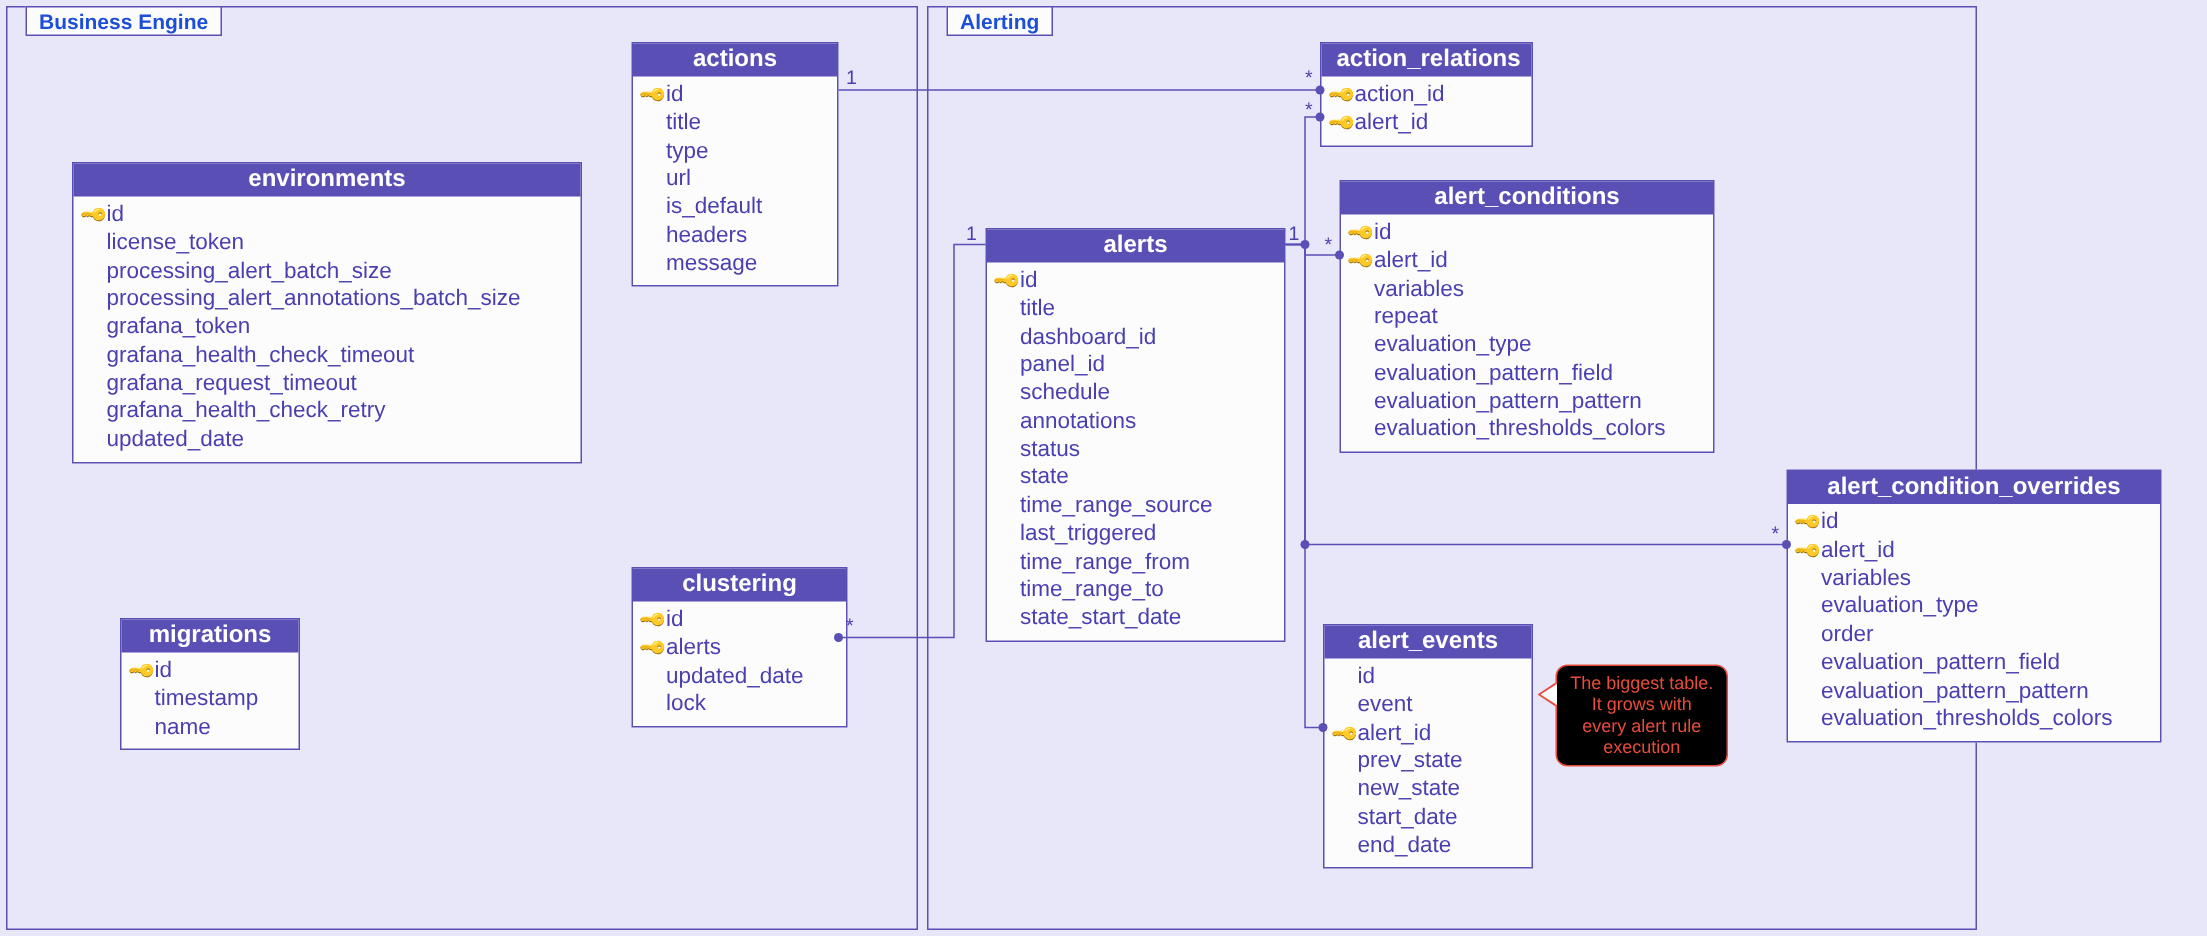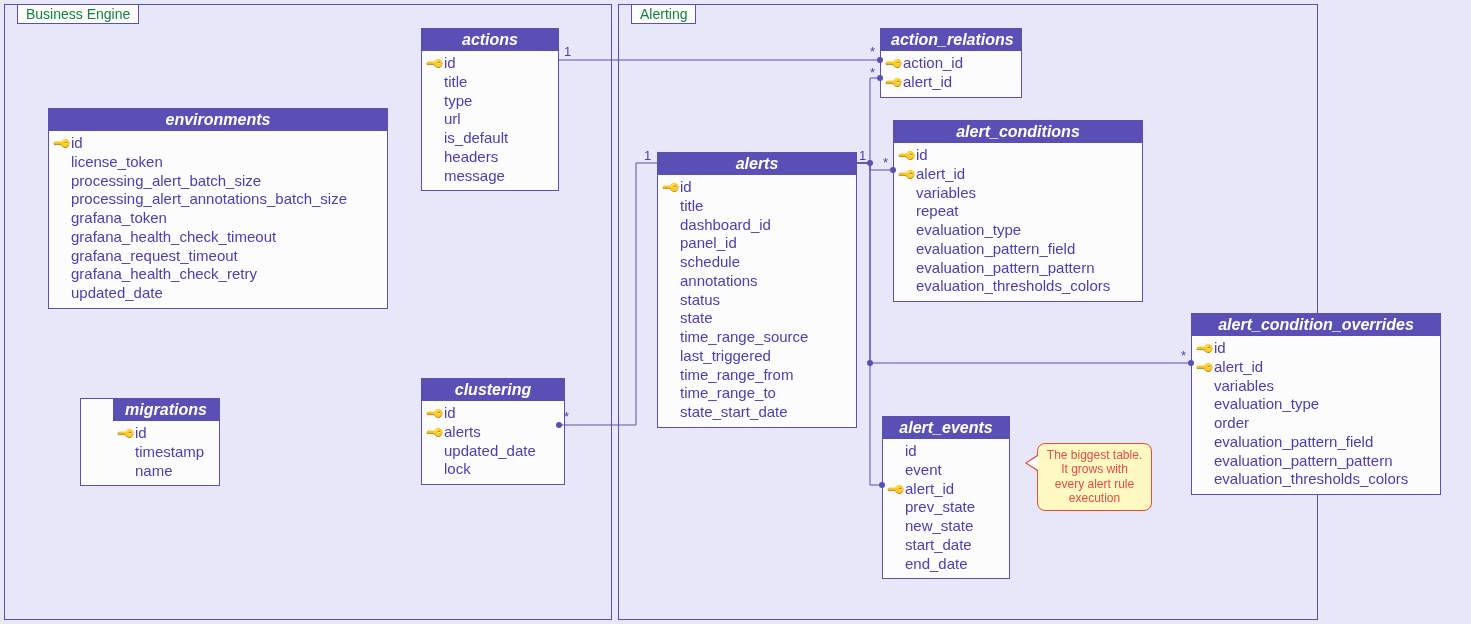--- a/index.html
+++ b/index.html
@@ -14,41 +14,40 @@
   .group {
     position: absolute;
     border: 1px solid #5a4fb5;
     background: #e8e6f9;
   }
   .group-label {
     position: absolute;
     top: -1px;
     left: 12px;
     background: #fcfcfc;
-    color: #15803d;
+    color: #1d4ed8;
     padding: 1px 8px;
     font-size: 14px;
     border: 1px solid #5a4fb5;
-    font-weight: 400;
+    font-weight: 700;
   }
   .entity {
     position: absolute;
     background: #fcfcfc;
     border: 1px solid #5a4fb5;
     font-size: 15px;
   }
   .entity-header {
     background: #5a4fb5;
     color: #fff;
     text-align: center;
     padding: 2px 10px;
     font-weight: 600;
     font-size: 16px;
     white-space: nowrap;
-    font-style: italic;
   }
   .entity-body {
     padding: 3px 8px 5px 4px;
   }
   .field {
     color: #4a3fb0;
     display: flex;
     align-items: center;
     line-height: 1.25;
     white-space: nowrap;
@@ -60,21 +59,21 @@
     flex-shrink: 0;
   }
   .key-icon {
     display: inline-block;
     transform: rotate(45deg);
     font-size: 12px;
   }
   .note {
     position: absolute;
     border: 1px solid #e74c3c;
-    background: #fef9c3;
+    background: #000000;
     color: #e74c3c;
     font-size: 12px;
     padding: 4px 6px;
     text-align: center;
     border-radius: 8px;
     line-height: 1.2;
   }
   .note-tail {
     position: absolute;
     width: 0; height: 0;
@@ -149,21 +148,21 @@
         <span class="keycol"></span>
         <span>grafana_health_check_retry</span>
       </div>
     <div class="field">
         <span class="keycol"></span>
         <span>updated_date</span>
       </div>
   </div>
 </div>
 
-<div class="entity" style="left:80px; top:398px; width:140px;padding-left:32px;">
+<div class="entity" style="left:80px; top:412px; width:120px;">
   <div class="entity-header">migrations</div>
   <div class="entity-body">
     <div class="field">
         <span class="keycol"><span class="key-icon">🔑</span></span>
         <span>id</span>
       </div>
     <div class="field">
         <span class="keycol"></span>
         <span>timestamp</span>
       </div>
@@ -333,21 +332,21 @@
         <span class="keycol"></span>
         <span>evaluation_pattern_pattern</span>
       </div>
     <div class="field">
         <span class="keycol"></span>
         <span>evaluation_thresholds_colors</span>
       </div>
   </div>
 </div>
 
-<div class="entity" style="left:882px; top:416px; width:128px;">
+<div class="entity" style="left:882px; top:416px; width:140px;">
   <div class="entity-header">alert_events</div>
   <div class="entity-body">
     <div class="field">
         <span class="keycol"></span>
         <span>id</span>
       </div>
     <div class="field">
         <span class="keycol"></span>
         <span>event</span>
       </div>

